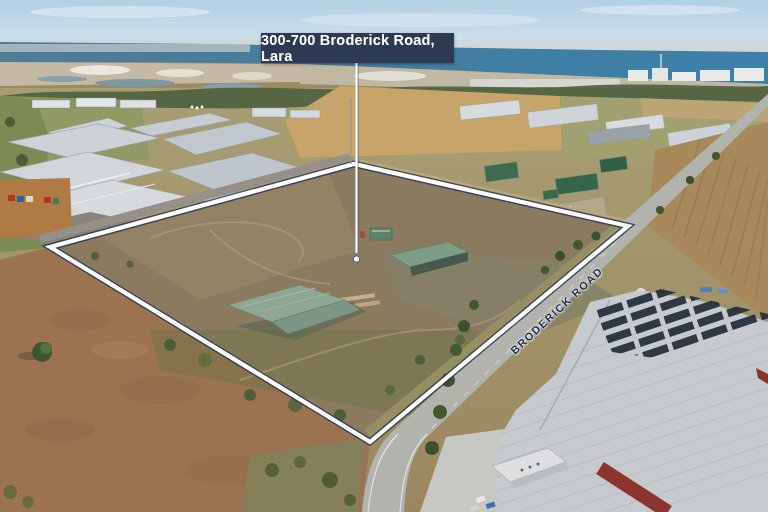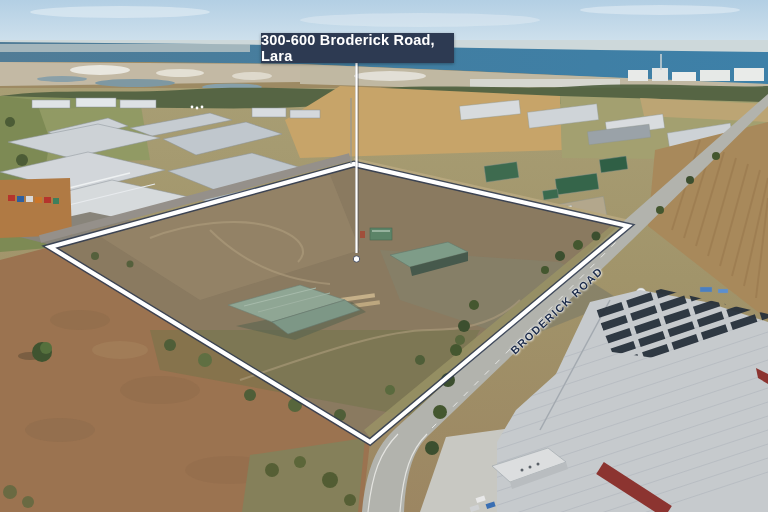--- a/index.html
+++ b/index.html
@@ -307,15 +307,15 @@
   </g>
 
   <line x1="351" y1="98" x2="351" y2="164" stroke="#8e969c" stroke-width="1"></line>
   <g>
     <line x1="357" y1="63" x2="357" y2="253" stroke="#2e3950" stroke-width="3.4" opacity=".4"></line>
     <line x1="356.5" y1="63" x2="356.5" y2="253" stroke="#ffffff" stroke-width="2.2"></line>
     <circle cx="356.5" cy="259" r="3.2" fill="#ffffff" stroke="#2e3950" stroke-width=".8"></circle>
   </g>
 </svg>
 
-<div class="prop-label">300-600 Broderick Road, Lara</div>
+<div class="prop-label">300-700 Broderick Road, Lara</div>
 <div class="road-label">BRODERICK ROAD</div>
 </div>
 
 </body></html>

